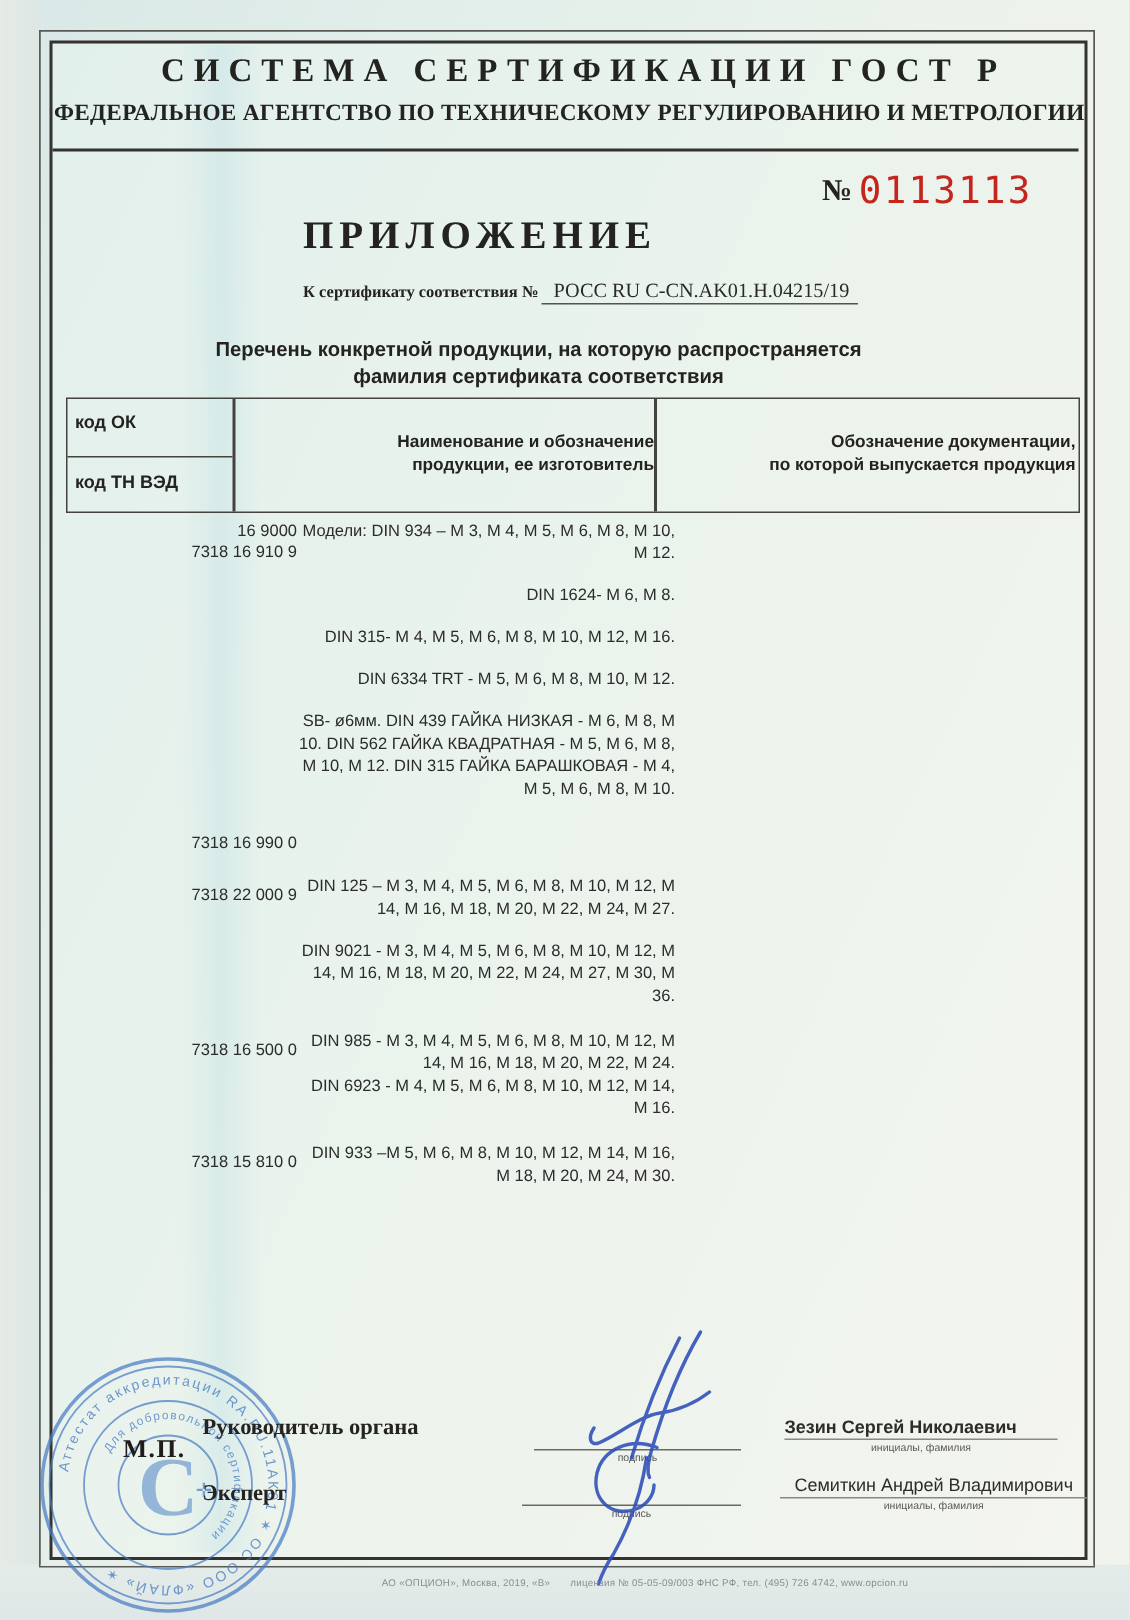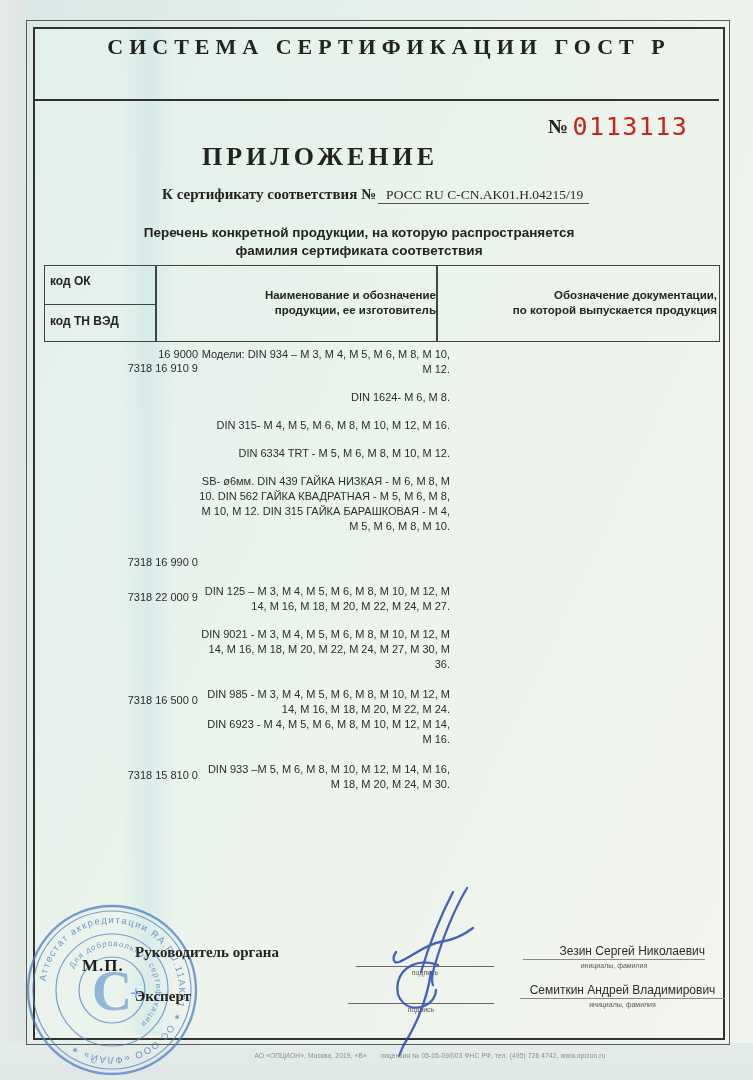--- a/index.html
+++ b/index.html
@@ -35,21 +35,21 @@
   .formnum{position:absolute;left:548px;top:112px;white-space:nowrap;}
   .formnum .no{font-family:"Liberation Serif",serif;font-weight:bold;font-size:20px;color:#26241f;}
   .formnum .digits{font-family:"DejaVu Sans Mono",monospace;font-size:25px;color:#c4261d;
     letter-spacing:1.5px;vertical-align:-2px;}
 
   .doc-title{position:absolute;left:160px;top:142px;width:320px;text-align:center;
     font-family:"Liberation Serif",serif;font-weight:bold;font-size:26px;
     letter-spacing:4px;color:#242320;}
 
   .certref{position:absolute;left:162px;top:185px;white-space:nowrap;}
-  .certref .lbl{font-family:"Liberation Serif",serif;font-weight:bold;font-size:15px;color:#242320;}
+  .certref .lbl{font-family:"Liberation Serif",serif;font-weight:bold;font-size:11px;color:#242320;margin-left:40px;}
   .certref .val{font-family:"Liberation Serif",serif;font-size:13.5px;color:#2a2926;
     border-bottom:1px solid #55534e;padding:0 6px 1px 8px;margin-left:2px;}
 
   .subtitle{position:absolute;left:44px;top:224px;width:630px;text-align:center;
     font-weight:bold;font-size:13.5px;color:#242320;line-height:18px;white-space:pre-line;}
 
   
   .thead{position:absolute;left:44px;top:265px;width:674px;height:75px;
     border:1.5px solid #45433e;}
   .thead .v1{position:absolute;left:110px;top:0;width:1.5px;height:100%;background:#45433e;}
@@ -78,22 +78,22 @@
     font-size:17px;font-weight:600;color:#1e1d1b;letter-spacing:1px;}
   .role1-label{position:absolute;left:135px;top:944px;}
   .role2-label{position:absolute;left:135px;top:988px;}
   .role-label{font-family:"Liberation Serif",serif;font-weight:bold;font-size:15px;color:#242320;}
   .sigline1{position:absolute;left:356px;top:966px;width:138px;height:1px;background:#6b6964;}
   .sigcap1{position:absolute;left:356px;top:969px;width:138px;text-align:center;
     font-size:7px;color:#5c5a55;}
   .sigline2{position:absolute;left:348px;top:1003px;width:146px;height:1px;background:#6b6964;}
   .sigcap2{position:absolute;left:348px;top:1006px;width:146px;text-align:center;
     font-size:7px;color:#5c5a55;}
-  .name1{position:absolute;left:523px;top:944px;width:182px;text-align:right;
-    font-size:12px;color:#2c2c2a;white-space:nowrap;}
+  .name1{position:absolute;left:523px;top:944px;width:182px;text-align:left;
+    font-size:12px;color:#2c2c2a;white-space:nowrap;font-weight:bold;}
   .nameline1{position:absolute;left:523px;top:959px;width:182px;height:1px;background:#8a8882;}
   .namecap1{position:absolute;left:523px;top:962px;width:182px;text-align:center;
     font-size:7px;color:#5c5a55;}
   .name2{position:absolute;left:520px;top:983px;width:205px;text-align:center;
     font-size:12px;color:#2c2c2a;white-space:nowrap;}
   .nameline2{position:absolute;left:520px;top:998px;width:205px;height:1px;background:#8a8882;}
   .namecap2{position:absolute;left:520px;top:1001px;width:205px;text-align:center;
     font-size:7px;color:#5c5a55;}
 
   .stamp-svg{position:absolute;left:24px;top:898px;width:180px;height:182px;}
@@ -108,20 +108,21 @@
 <div class="page">
   <div class="edge-left"></div>
   <div class="outer-border"></div>
   <div class="inner-border"></div>
   <div class="scan-streak"></div>
   <div class="edge-bottom"></div>
   <div class="outer-border" style="background:none;"></div>
 
   <div class="hdr">
     <div class="sys">СИСТЕМА СЕРТИФИКАЦИИ ГОСТ Р</div>
+    <div class="agency">ФЕДЕРАЛЬНОЕ АГЕНТСТВО ПО ТЕХНИЧЕСКОМУ РЕГУЛИРОВАНИЮ И МЕТРОЛОГИИ</div>
   </div>
   <div class="header-sep"></div>
 
   <div class="formnum"><span class="no">№</span> <span class="digits">0113113</span></div>
 
   <div class="doc-title">ПРИЛОЖЕНИЕ</div>
 
   <div class="certref"><span class="lbl">К сертификату соответствия №</span><span class="val">РОСС RU C-CN.AK01.H.04215/19</span></div>
 
   <div class="subtitle">Перечень конкретной продукции, на которую распространяется

